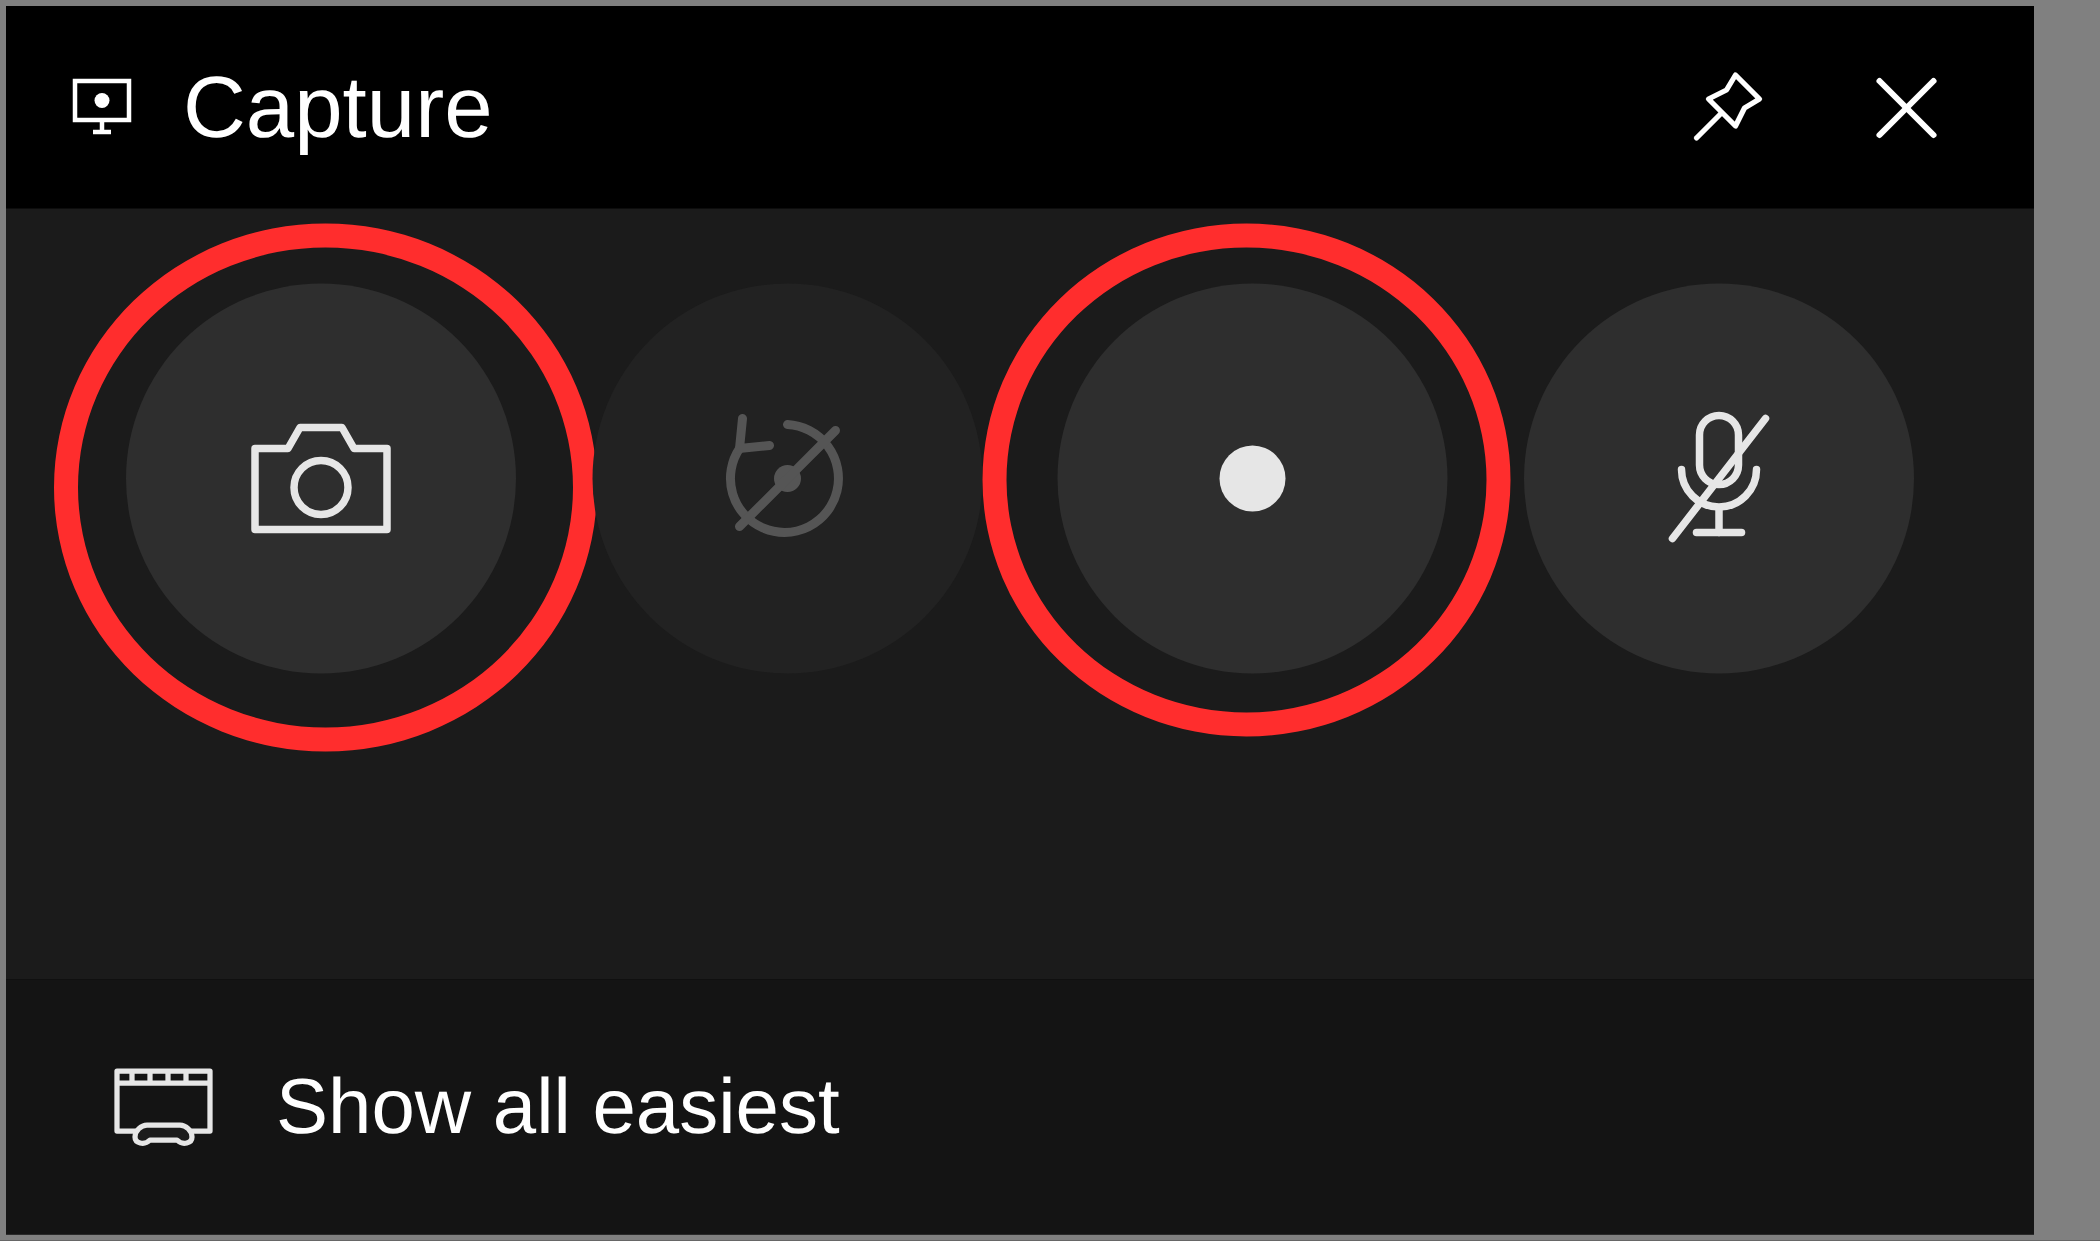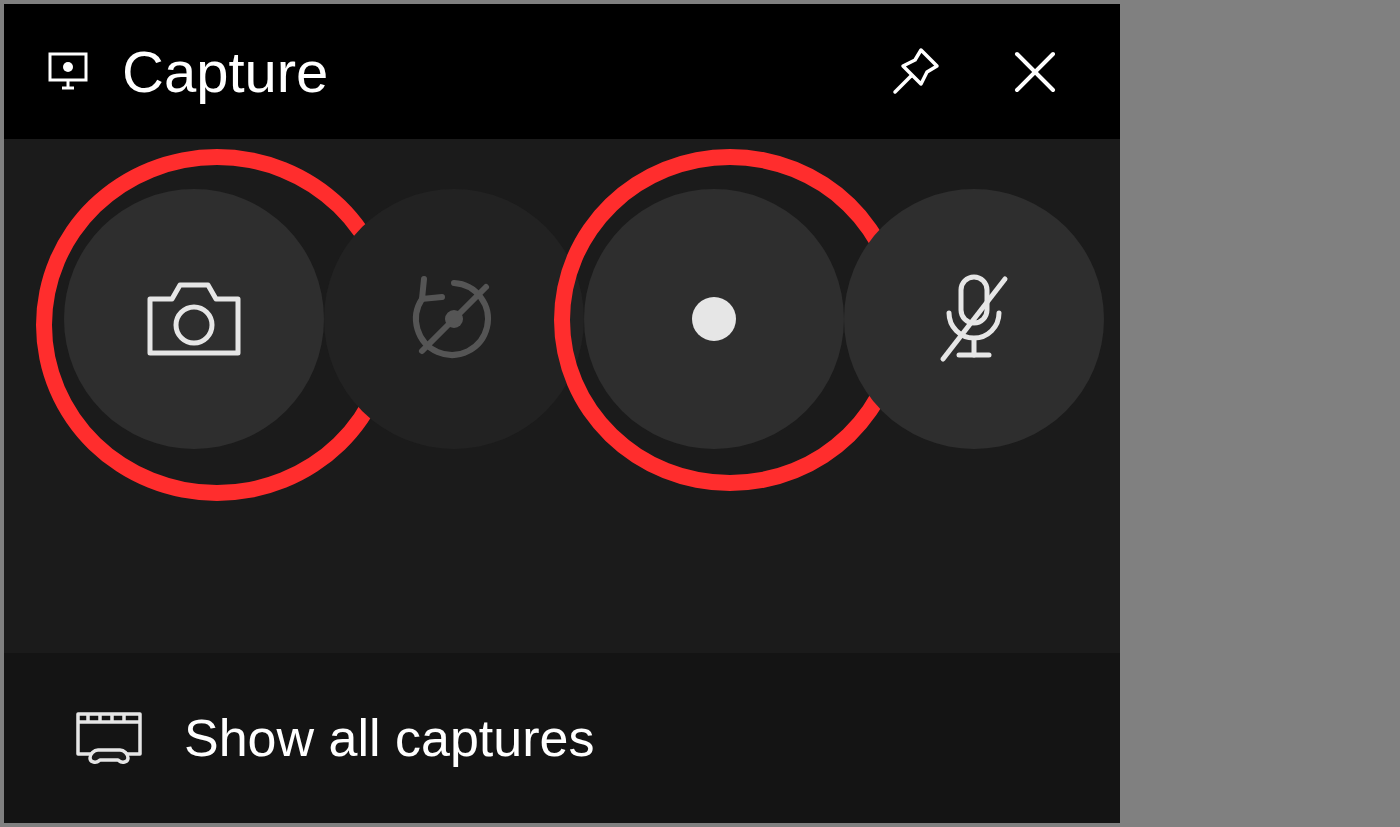--- a/index.html
+++ b/index.html
@@ -8,21 +8,21 @@
     width: 1400px;
     height: 827px;
     background: #808080;
     font-family: "Segoe UI", Arial, sans-serif;
     overflow: hidden;
   }
   .window {
     position: absolute;
     left: 4px;
     top: 4px;
-    width: 1116px;
+    width: 1352px;
     height: 819px;
     background: #000000;
     display: flex;
     flex-direction: column;
   }
   
   .titlebar {
     height: 135px;
     background: #000000;
     display: flex;
@@ -229,16 +229,16 @@
         <rect x="4" y="4" width="62" height="40"></rect>
         <line x1="4" y1="12" x2="66" y2="12"></line>
         <line x1="14" y1="4" x2="14" y2="12"></line>
         <line x1="26" y1="4" x2="26" y2="12"></line>
         <line x1="38" y1="4" x2="38" y2="12"></line>
         <line x1="50" y1="4" x2="50" y2="12"></line>
 
         <path d="M24 40 C20 40 16 44 16 48 C16 52 22 54 26 50 L44 50 C48 54 54 52 54 48 C54 44 50 40 46 40 Z" fill="#1b1b1b"></path>
       </svg>
     </span>
-    <div class="footer-text">Show all captures</div>
+    <div class="footer-text">Show all easiest</div>
   </div>
 
 </div>
 
 </body></html>

